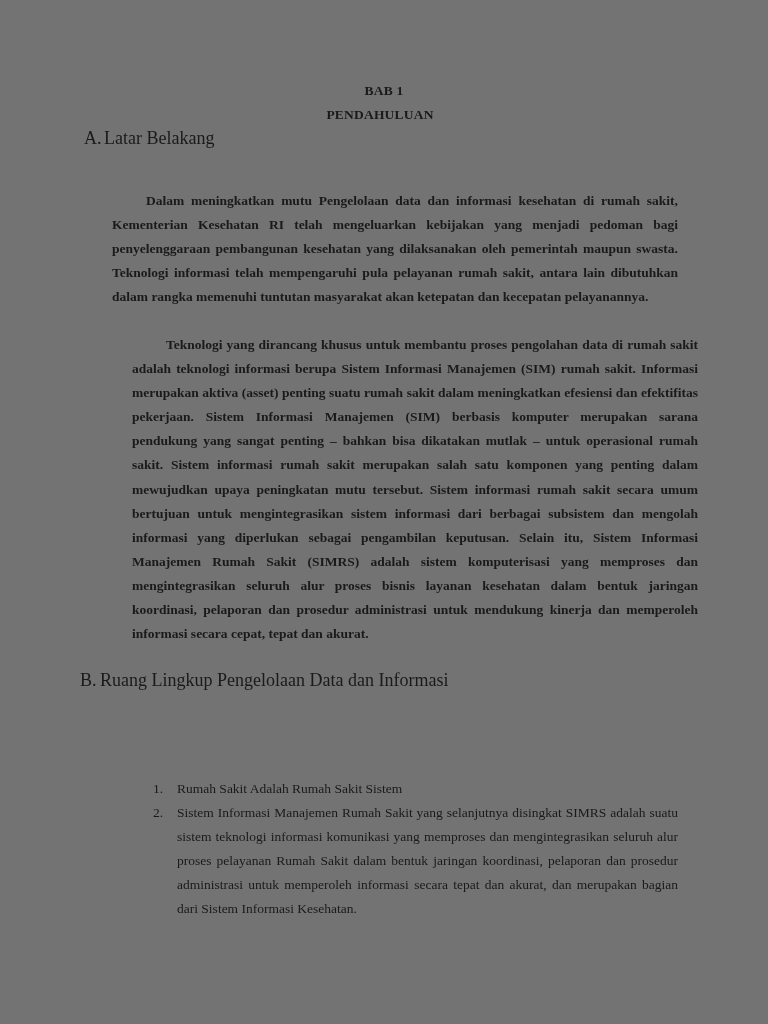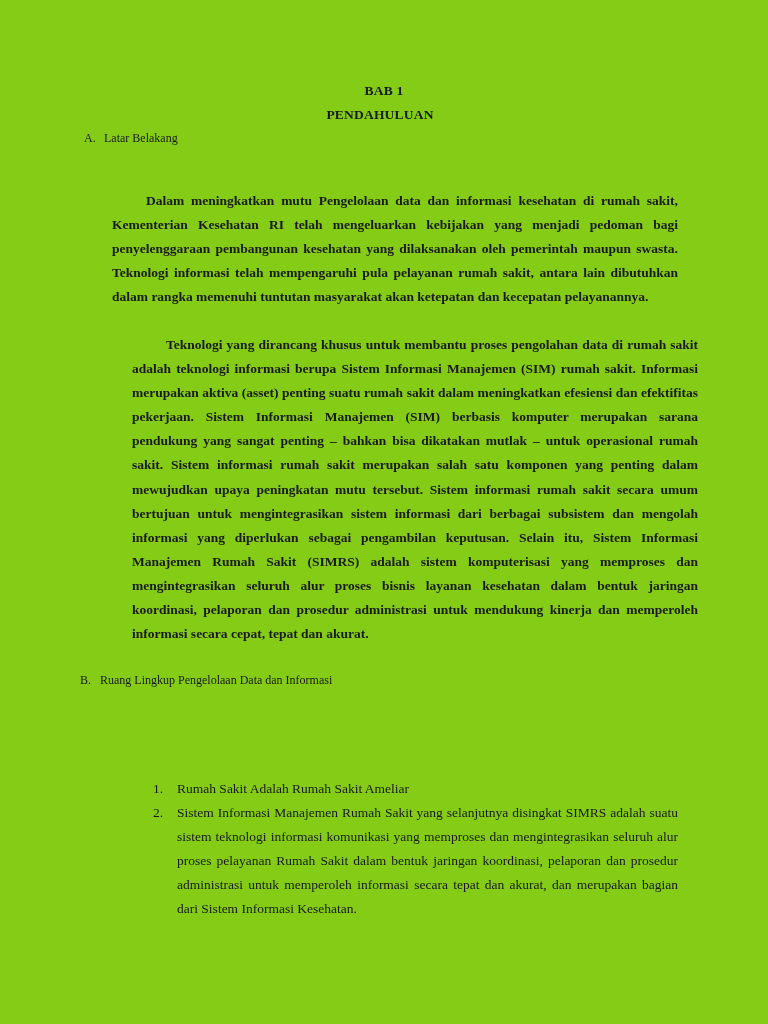--- a/index.html
+++ b/index.html
@@ -14,21 +14,21 @@
     color: #1a1a1a;
     -webkit-font-smoothing: antialiased;
     overflow: hidden;
   }
 
   .page {
     position: relative;
     width: 768px;
     height: 1024px;
     box-sizing: border-box;
-    background: #84cc16;
+    background: #737373;
   }
 
   
   .doc-title {
     text-align: center;
     font-weight: bold;
     font-size: 13.5px;
     letter-spacing: 0.2px;
     line-height: 24px;
   }
@@ -41,21 +41,21 @@
   .title-pendahuluan {
     position: absolute;
     left: 0;
     right: 8px;
     top: 103px;
   }
 
   
   .section-head {
     position: absolute;
-    font-size: 12px;
+    font-size: 18px;
     line-height: 20px;
     white-space: nowrap;
   }
   .section-head .marker {
     display: inline-block;
     width: 20px;
   }
   .sec-a { left: 84px; top: 128px; }
   .sec-b { left: 80px; top: 670px; }
 
@@ -128,21 +128,21 @@
   <div class="para indent p2">Teknologi yang dirancang khusus untuk membantu proses pengolahan data di rumah sakit adalah teknologi informasi berupa Sistem Informasi Manajemen (SIM) rumah sakit. Informasi merupakan aktiva (asset) penting suatu rumah sakit dalam meningkatkan efesiensi dan efektifitas pekerjaan. Sistem Informasi Manajemen (SIM) berbasis komputer merupakan sarana pendukung yang sangat penting – bahkan bisa dikatakan mutlak – untuk operasional rumah sakit. Sistem informasi rumah sakit merupakan salah satu komponen yang penting dalam mewujudkan upaya peningkatan mutu  tersebut. Sistem informasi rumah sakit secara  umum  bertujuan  untuk mengintegrasikan sistem informasi dari berbagai subsistem dan mengolah informasi yang  diperlukan  sebagai  pengambilan  keputusan. Selain itu, Sistem  Informasi Manajemen Rumah Sakit (SIMRS) adalah sistem komputerisasi yang memproses dan mengintegrasikan seluruh alur proses bisnis layanan kesehatan dalam bentuk jaringan koordinasi, pelaporan dan prosedur administrasi untuk mendukung kinerja dan memperoleh informasi secara cepat, tepat dan akurat.</div>
 
   <div class="section-head sec-b">
     <span class="marker">B.</span><span>Ruang Lingkup Pengelolaan Data dan Informasi</span>
   </div>
 
 
   <div class="num-list">
     <div class="num-item single">
       <span class="num">1.</span>
-      <span class="num-text">Rumah Sakit Adalah Rumah Sakit Ameliar</span>
+      <span class="num-text">Rumah Sakit Adalah Rumah Sakit Sistem</span>
     </div>
     <div class="num-item">
       <span class="num">2.</span>
       <span class="num-text">Sistem Informasi Manajemen Rumah Sakit yang selanjutnya disingkat SIMRS adalah suatu sistem teknologi informasi komunikasi yang memproses dan mengintegrasikan seluruh alur proses pelayanan Rumah Sakit dalam bentuk jaringan koordinasi, pelaporan dan prosedur administrasi untuk memperoleh informasi secara tepat dan akurat, dan merupakan bagian dari Sistem Informasi Kesehatan.</span>
     </div>
   </div>
 
 </div>
 
 </body></html>

